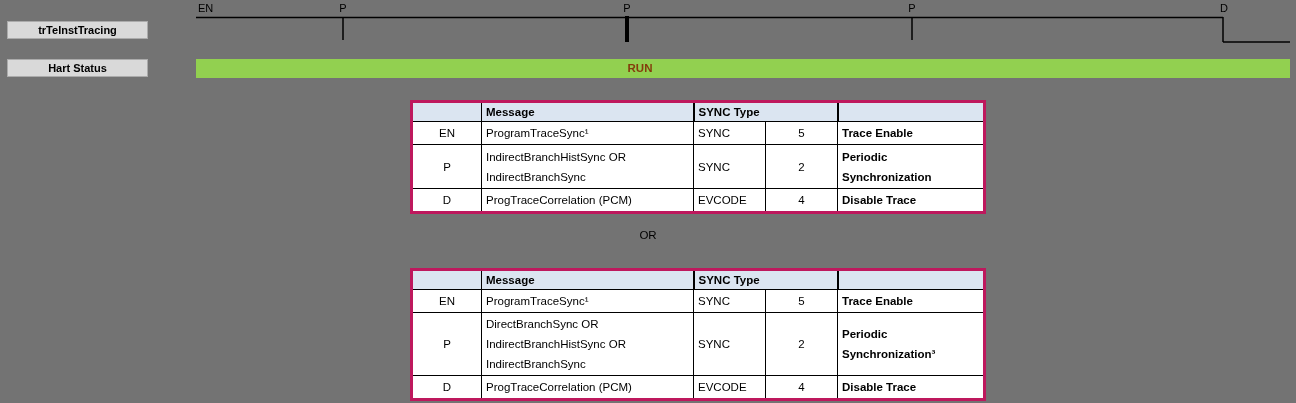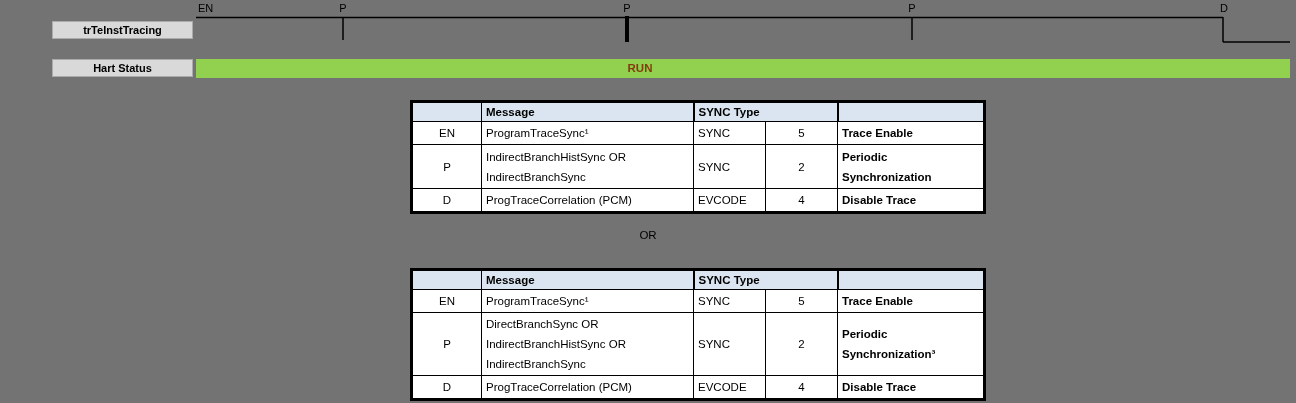--- a/index.html
+++ b/index.html
@@ -19,21 +19,20 @@
     left: 7px;
     width: 141px;
     height: 18px;
     background: #d9d9d9;
     border: 1px solid #ababab;
     box-sizing: border-box;
     font-size: 11px;
     font-weight: bold;
     text-align: center;
     line-height: 16px;
-    margin-left: 45px;
   }
 
   
   .run-bar {
     position: absolute;
     left: 196px;
     top: 59px;
     width: 1094px;
     height: 19px;
     background: #92d050;
@@ -61,21 +60,21 @@
   .marker.centered { transform: translateX(-50%); }
 
   .waveform { position: absolute; left: 196px; top: 0; }
 
   
   .sync-table {
     position: absolute;
     border-collapse: collapse;
     table-layout: fixed;
     font-size: 11.5px;
-    border: 3px solid #000000;
+    border: 3px solid #be185d;
     background: #ffffff;
   }
   .sync-table th, .sync-table td {
     border: 1px solid #000000;
     padding: 1px 4px;
     vertical-align: middle;
     overflow: hidden;
     box-sizing: border-box;
   }
   .sync-table th {

